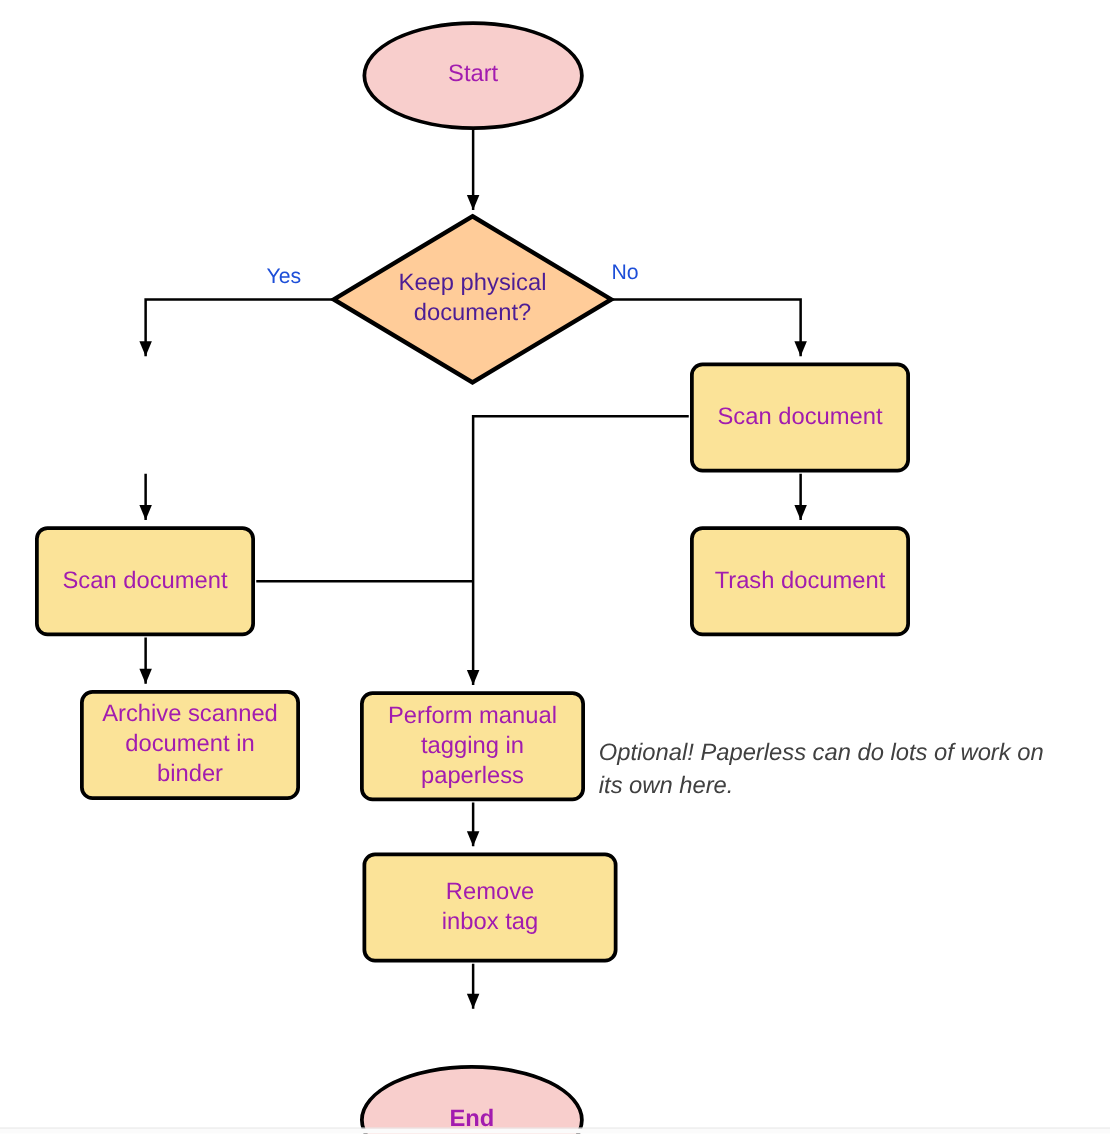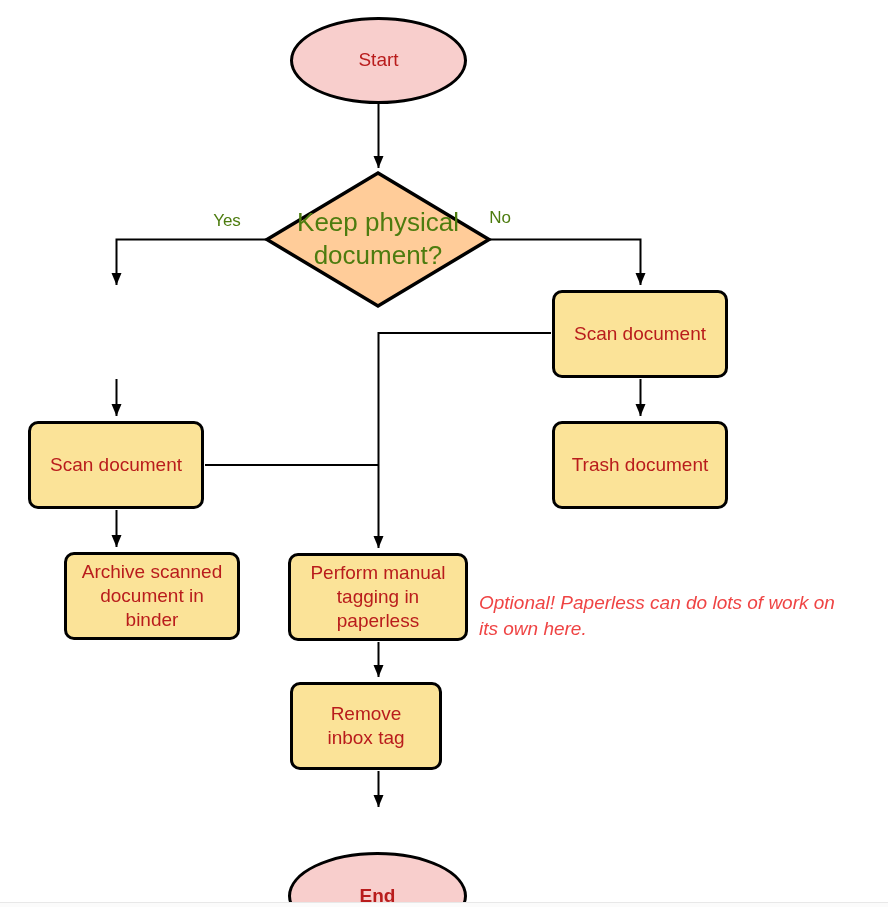--- a/index.html
+++ b/index.html
@@ -33,63 +33,63 @@
     position: absolute;
     box-sizing: border-box;
     border: 3.5px solid #000000;
     border-radius: 10px;
     display: flex;
     align-items: center;
     justify-content: center;
     text-align: center;
     font-size: 19px;
     line-height: 1.28;
-    color: #b91c1c;
+    color: #a21caf;
     white-space: pre-line;
   }
   .terminal { border-radius: 50%; }
 
   #n-start    { left: 290px; top: 17px;  width: 177px; height: 87px; }
   #n-write    { left: 28px;  top: 290px; width: 176px; height: 88px; }
   #n-scan-l   { left: 28px;  top: 421px; width: 176px; height: 88px; }
   #n-archive  { left: 28px;  top: 552px; width: 176px; height: 88px; margin-left: 36px; }
   #n-scan-r   { left: 552px; top: 290px; width: 176px; height: 88px; }
   #n-trash    { left: 552px; top: 421px; width: 176px; height: 88px; }
   #n-tagging  { left: 288px; top: 553px; width: 180px; height: 88px; }
-  #n-remove   { left: 290px; top: 682px; width: 152px; height: 88px; }
+  #n-remove   { left: 290px; top: 682px; width: 204px; height: 88px; }
   #n-end      { left: 288px; top: 852px; width: 179px; height: 88px; font-weight: bold; }
 
   .decision-label {
     position: absolute;
     left: 278px; top: 212px;
     width: 200px; height: 54px;
     display: flex; align-items: center; justify-content: center;
     text-align: center;
-    font-size: 26px; line-height: 1.28;
-    color: #4d7c0f;
+    font-size: 19px; line-height: 1.28;
+    color: #4c1d95;
     white-space: pre-line;
   }
   .edge-label {
     position: absolute;
     width: 48px;
     text-align: center;
     font-size: 17px;
-    color: #4d7c0f;
+    color: #1d4ed8;
   }
   #lbl-yes { left: 203px; top: 211px; }
   #lbl-no  { left: 476px; top: 208px; }
 
   #note {
     position: absolute;
     left: 479px; top: 590px;
     width: 402px;
     font-size: 19px;
     font-style: italic;
     line-height: 1.38;
-    color: #ef4444;
+    color: #404040;
     white-space: pre-line;
     text-align: left;
   }
   #bottom-hairline {
     position: absolute;
     left: 0; top: 902px;
     width: 888px; height: 1px;
     background: #e8e8e8;
   }
   #below-hairline {

